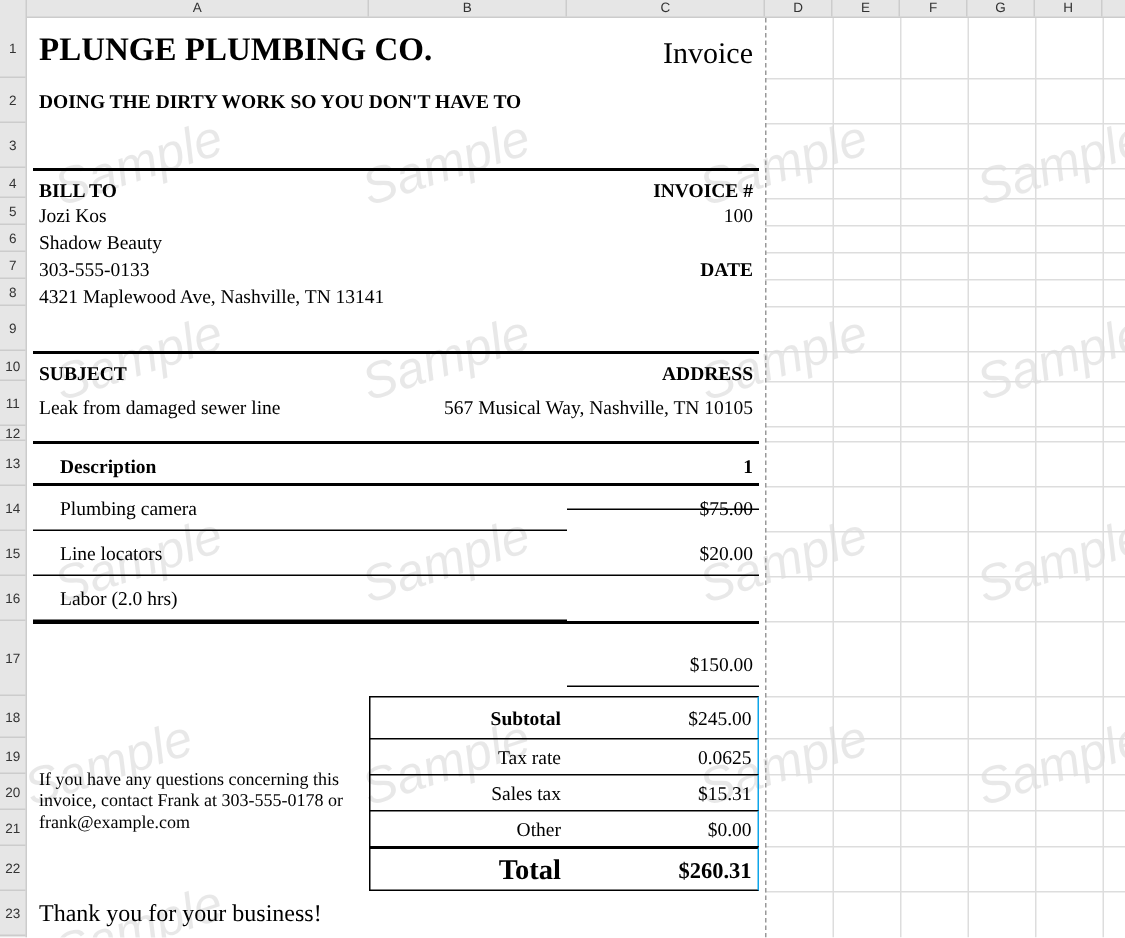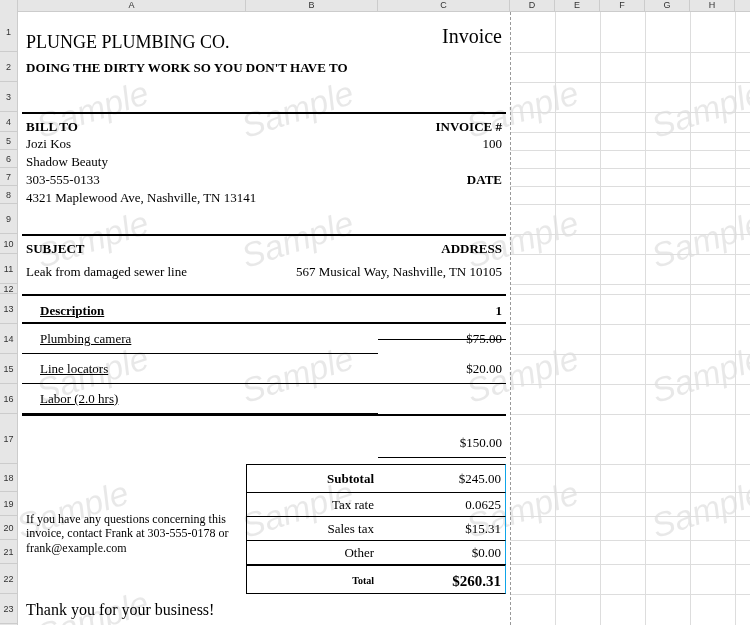--- a/index.html
+++ b/index.html
@@ -90,32 +90,32 @@
     width:0;
     border-right:1px dashed #999;
   }
   
   .cell {
     position: absolute;
     font-size: 13px;
     line-height: 1.2;
     padding: 2px 4px;
   }
-  .big { font-size: 18px; font-weight: normal; margin-top: 12px; }
+  .big { font-size: 22px; font-weight: bold; }
   .invoice-title { font-size: 20px; text-align: right; }
   .tagline { font-size: 13px; font-weight: bold; }
   .hdr { font-weight: bold; font-size: 13px; }
   .right { text-align: right; }
   .thick-top { border-top: 2px solid #000; }
   .thick-bot { border-bottom: 2px solid #000; }
   .thin-top { border-top: 1px solid #000; }
   .thin-bot { border-bottom: 1px solid #000; }
   .thin-left { border-left: 1px solid #000; }
   .thin-right { border-right: 1px solid #0ea5e9; }
-  .indent { padding-left: 18px; text-decoration: underline; }
+  .indent { padding-left: 18px; }
 </style>
 </head>
 <body>
 
 <div class="sheet">
 
   <div class="wm" style="left:35px; top:90px;">Sample</div>
   <div class="wm" style="left:240px; top:90px;">Sample</div>
   <div class="wm" style="left:465px; top:90px;">Sample</div>
   <div class="wm" style="left:650px; top:90px;">Sample</div>
@@ -235,20 +235,20 @@
   <div class="cell thick-top" style="left:22px; top:414px; width:484px; height:2px; padding:0;"></div>
 
   <div class="cell hdr right thin-top thin-left" style="left:246px; top:464px; width:132px; height:28px; line-height:24px;">Subtotal</div>
   <div class="cell right thin-top thin-right" style="left:378px; top:464px; width:128px; height:28px; line-height:24px;">$245.00</div>
   <div class="cell right thin-top thin-left" style="left:246px; top:492px; width:132px; height:24px; line-height:20px;">Tax rate</div>
   <div class="cell right thin-top thin-right" style="left:378px; top:492px; width:128px; height:24px; line-height:20px;">0.0625</div>
   <div class="cell right thin-top thin-left" style="left:246px; top:516px; width:132px; height:24px; line-height:20px;">Sales tax</div>
   <div class="cell right thin-top thin-right" style="left:378px; top:516px; width:128px; height:24px; line-height:20px;">$15.31</div>
   <div class="cell right thin-top thin-left" style="left:246px; top:540px; width:132px; height:24px; line-height:20px;">Other</div>
   <div class="cell right thin-top thin-right" style="left:378px; top:540px; width:128px; height:24px; line-height:20px;">$0.00</div>
-  <div class="cell hdr right thick-top thin-left thin-bot" style="left:246px; top:564px; width:132px; height:30px; line-height:26px; font-size:10px;">Total</div>
+  <div class="cell hdr right thick-top thin-left thin-bot" style="left:246px; top:564px; width:132px; height:30px; line-height:26px; font-size:19px;">Total</div>
   <div class="cell hdr right thick-top thin-right thin-bot" style="left:378px; top:564px; width:128px; height:30px; line-height:26px; font-size:15px;">$260.31</div>
 
   <div class="cell" style="left:22px; top:510px; width:224px; font-size:12px;">If you have any questions concerning this invoice, contact Frank at 303-555-0178 or frank@example.com</div>
 
   <div class="cell" style="left:22px; top:598px; font-size:16px;">Thank you for your business!</div>
 
 </div>
 
 </body></html>

